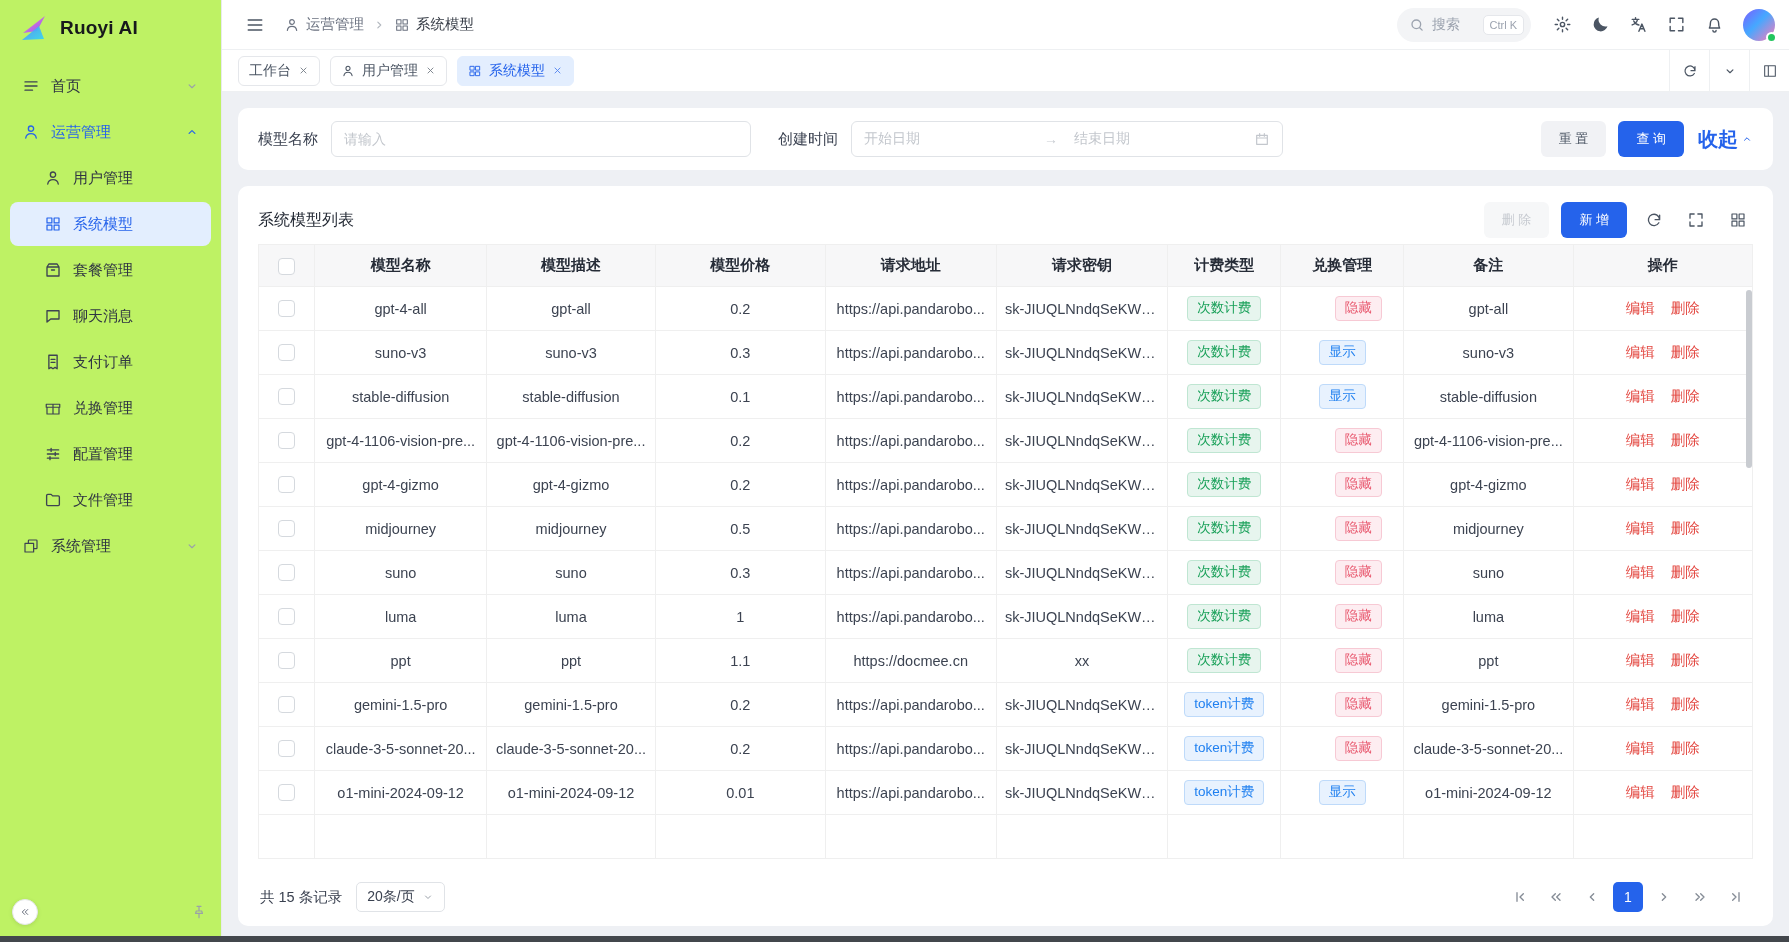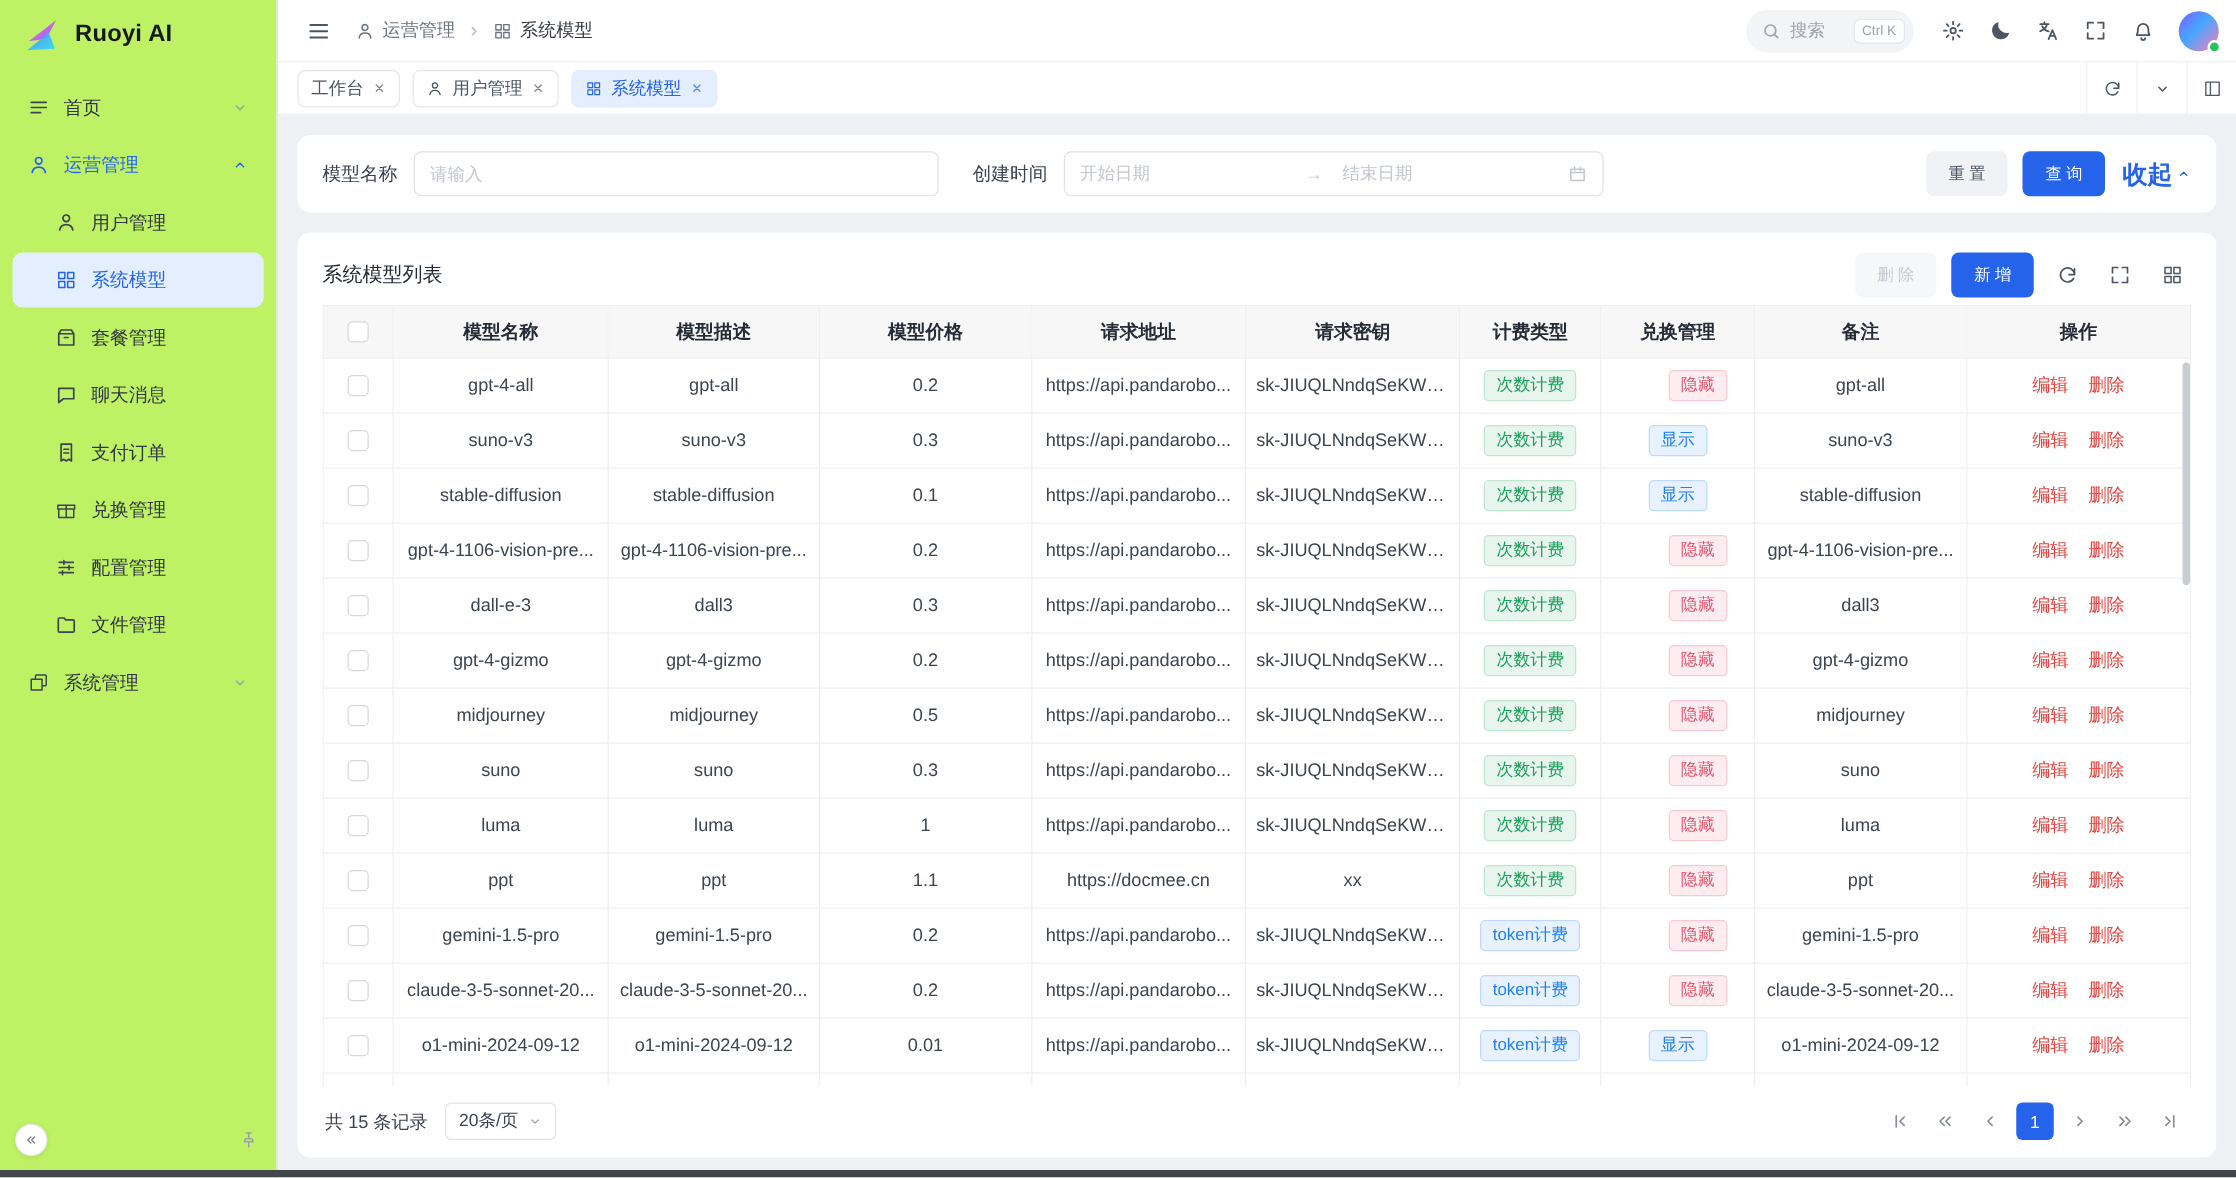--- a/index.html
+++ b/index.html
@@ -539,32 +539,20 @@
                   <td>0.2</td>
                   <td>https://api.pandarobo...</td>
                   <td>sk-JIUQLNndqSeKWU...</td>
                   <td><span class="pill pill-green">次数计费</span></td>
                   <td><span class="pill pill-red">隐藏</span></td>
                   <td>gpt-4-1106-vision-pre...</td>
                   <td><span class="op-link">编辑</span><span class="op-link">删除</span></td>
                 </tr>
                 <tr>
                   <td><span class="cbox"></span></td>
-                  <td>dall-e-3</td>
-                  <td>dall3</td>
-                  <td>0.3</td>
-                  <td>https://api.pandarobo...</td>
-                  <td>sk-JIUQLNndqSeKWU...</td>
-                  <td><span class="pill pill-green">次数计费</span></td>
-                  <td><span class="pill pill-red">隐藏</span></td>
-                  <td>dall3</td>
-                  <td><span class="op-link">编辑</span><span class="op-link">删除</span></td>
-                </tr>
-                <tr>
-                  <td><span class="cbox"></span></td>
                   <td>gpt-4-gizmo</td>
                   <td>gpt-4-gizmo</td>
                   <td>0.2</td>
                   <td>https://api.pandarobo...</td>
                   <td>sk-JIUQLNndqSeKWU...</td>
                   <td><span class="pill pill-green">次数计费</span></td>
                   <td><span class="pill pill-red">隐藏</span></td>
                   <td>gpt-4-gizmo</td>
                   <td><span class="op-link">编辑</span><span class="op-link">删除</span></td>
                 </tr>

